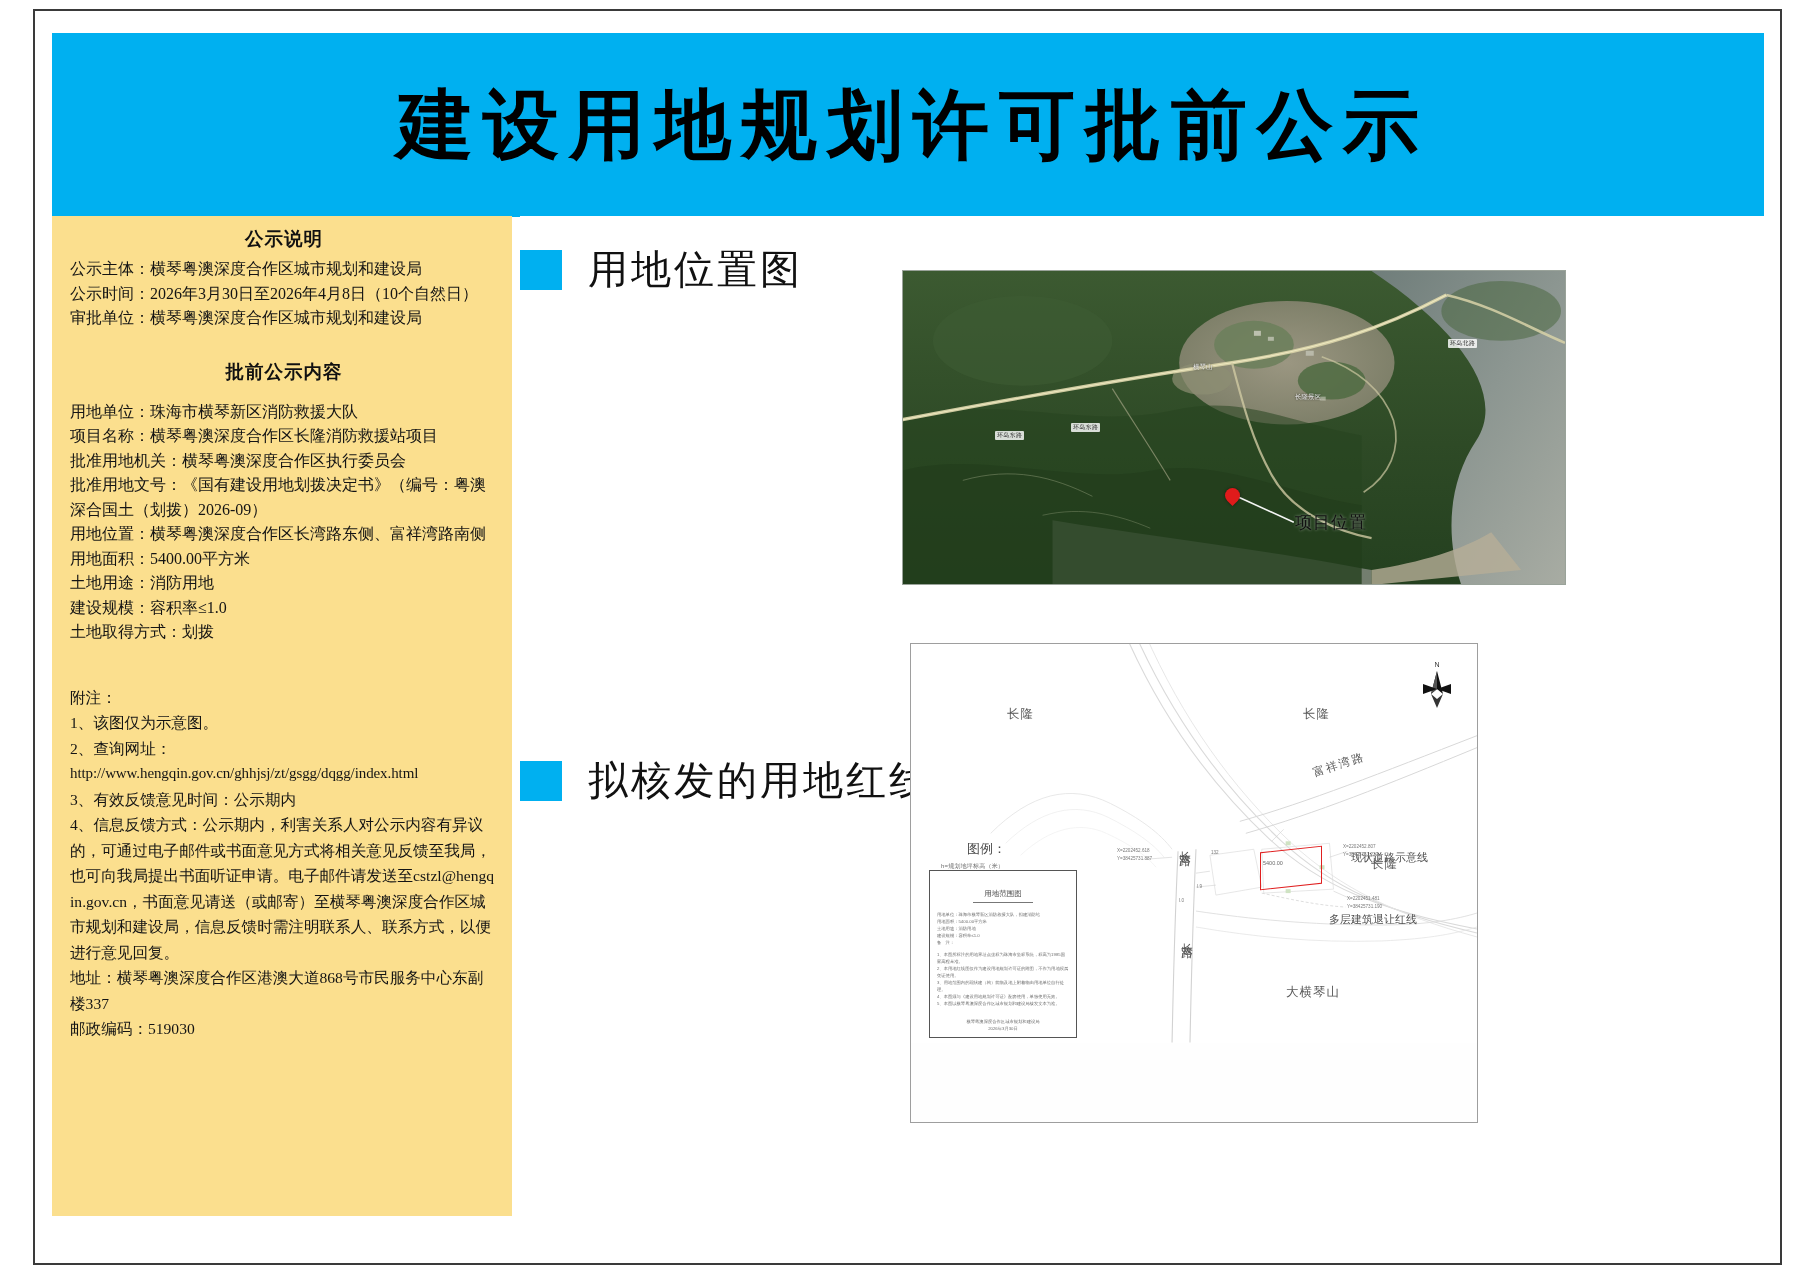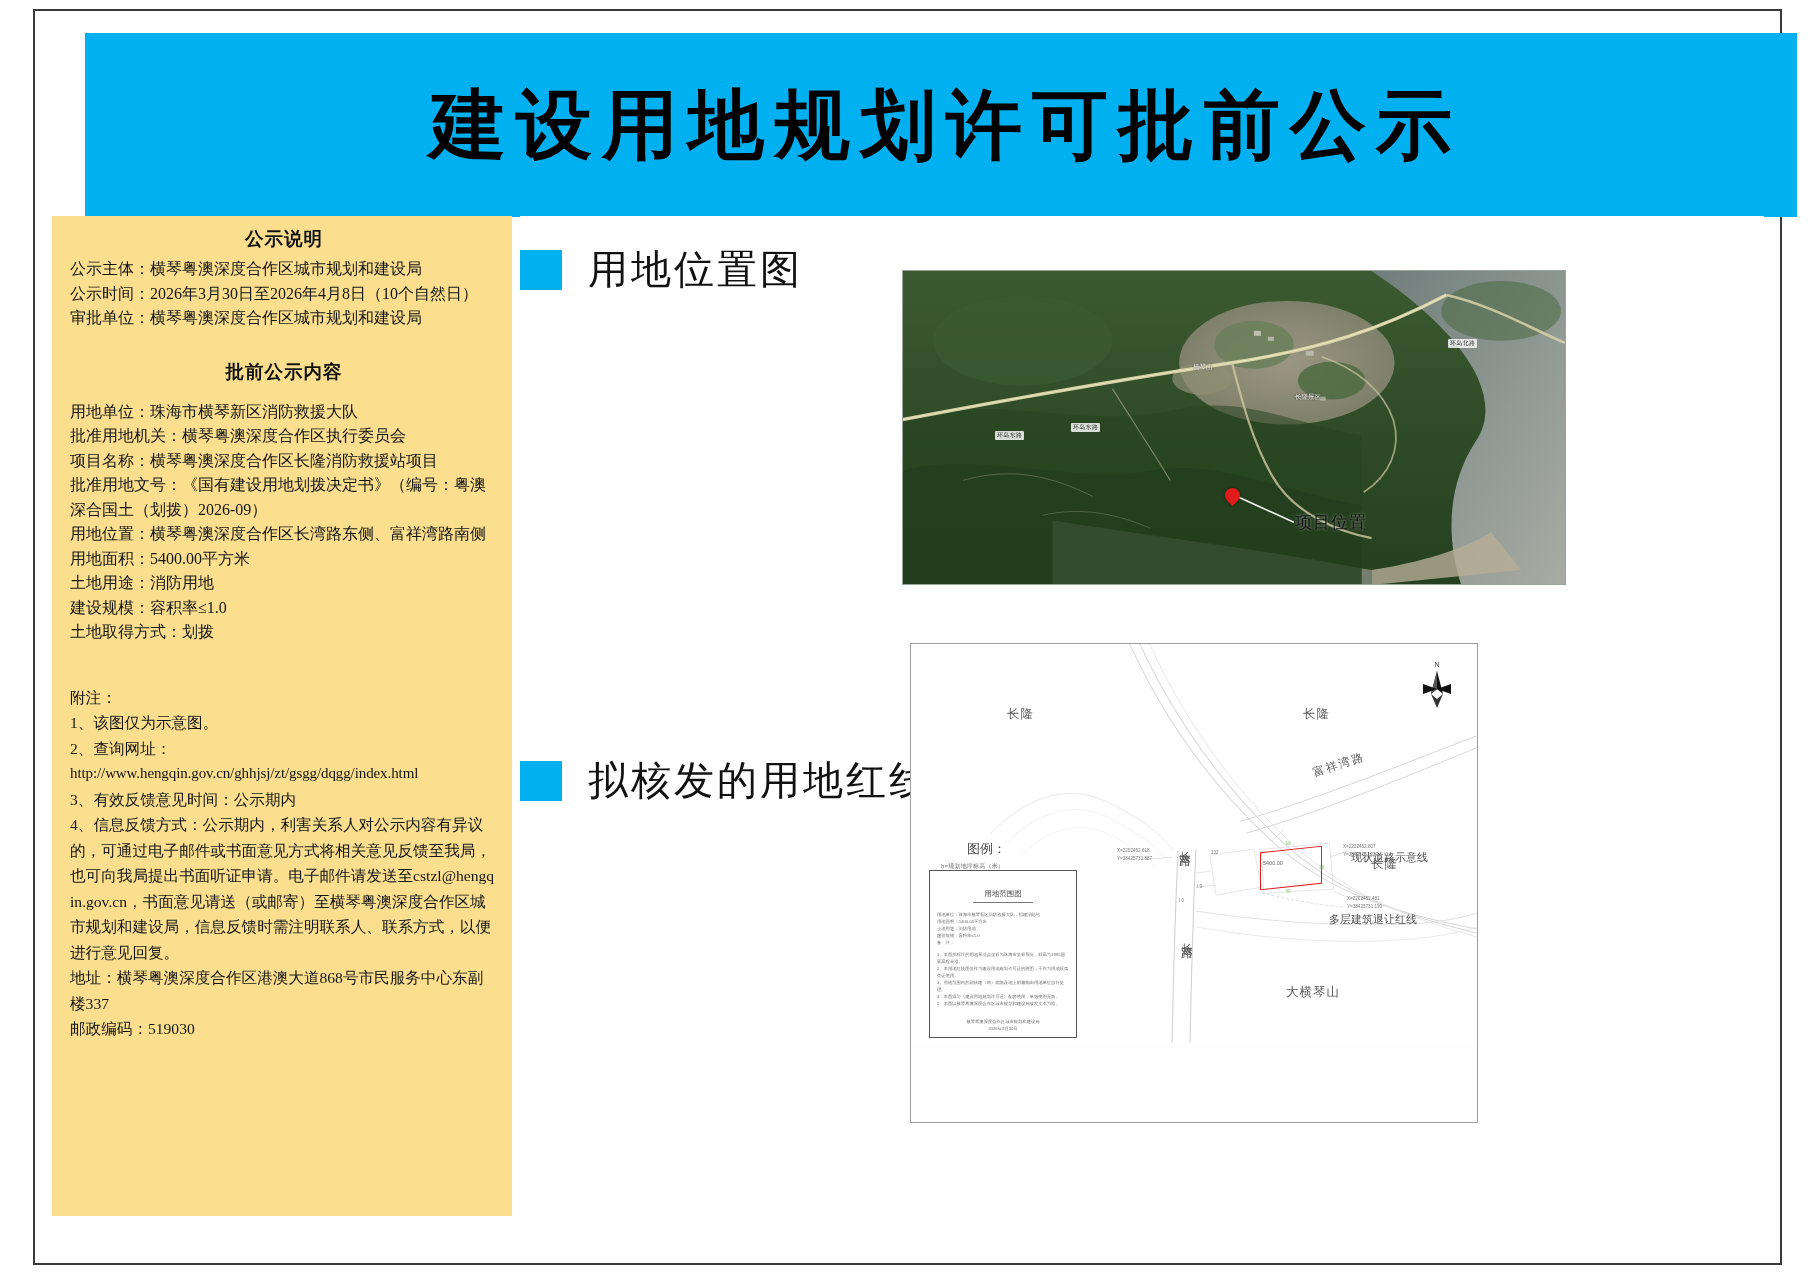--- a/index.html
+++ b/index.html
@@ -25,21 +25,20 @@
   }
   
   .title-banner {
     position: absolute;
     left: 52px; top: 33px;
     width: 1712px; height: 184px;
     background: #00b0f0;
     display: flex;
     align-items: center;
     justify-content: center;
-    margin-left: 33px;
   }
   .title-text {
     font-family: "Liberation Serif", "DejaVu Serif", serif;
     font-size: 76px;
     font-weight: 700;
     letter-spacing: 10px;
     color: #000000;
     line-height: 1;
     text-indent: 10px;
   }
@@ -249,22 +248,22 @@
 
     <div class="sb-head">公示说明</div>
 
     <div class="sb-line">公示主体：横琴粤澳深度合作区城市规划和建设局</div>
     <div class="sb-line">公示时间：2026年3月30日至2026年4月8日（10个自然日）</div>
     <div class="sb-line">审批单位：横琴粤澳深度合作区城市规划和建设局</div>
 
     <div class="sb-head second">批前公示内容</div>
 
     <div class="sb-line">用地单位：珠海市横琴新区消防救援大队</div>
+    <div class="sb-line">项目名称：横琴粤澳深度合作区长隆消防救援站项目</div>
     <div class="sb-line">批准用地机关：横琴粤澳深度合作区执行委员会</div>
-    <div class="sb-line">项目名称：横琴粤澳深度合作区长隆消防救援站项目</div>
     <div class="sb-line">批准用地文号：《国有建设用地划拨决定书》（编号：粤澳深合国土（划拨）2026-09）</div>
     <div class="sb-line">用地位置：横琴粤澳深度合作区长湾路东侧、富祥湾路南侧</div>
     <div class="sb-line">用地面积：5400.00平方米</div>
     <div class="sb-line">土地用途：消防用地</div>
     <div class="sb-line">建设规模：容积率≤1.0</div>
     <div class="sb-line">土地取得方式：划拨</div>
 
     <div class="sb-gap"></div>
 
     <div class="sb-note-line">附注：</div>

